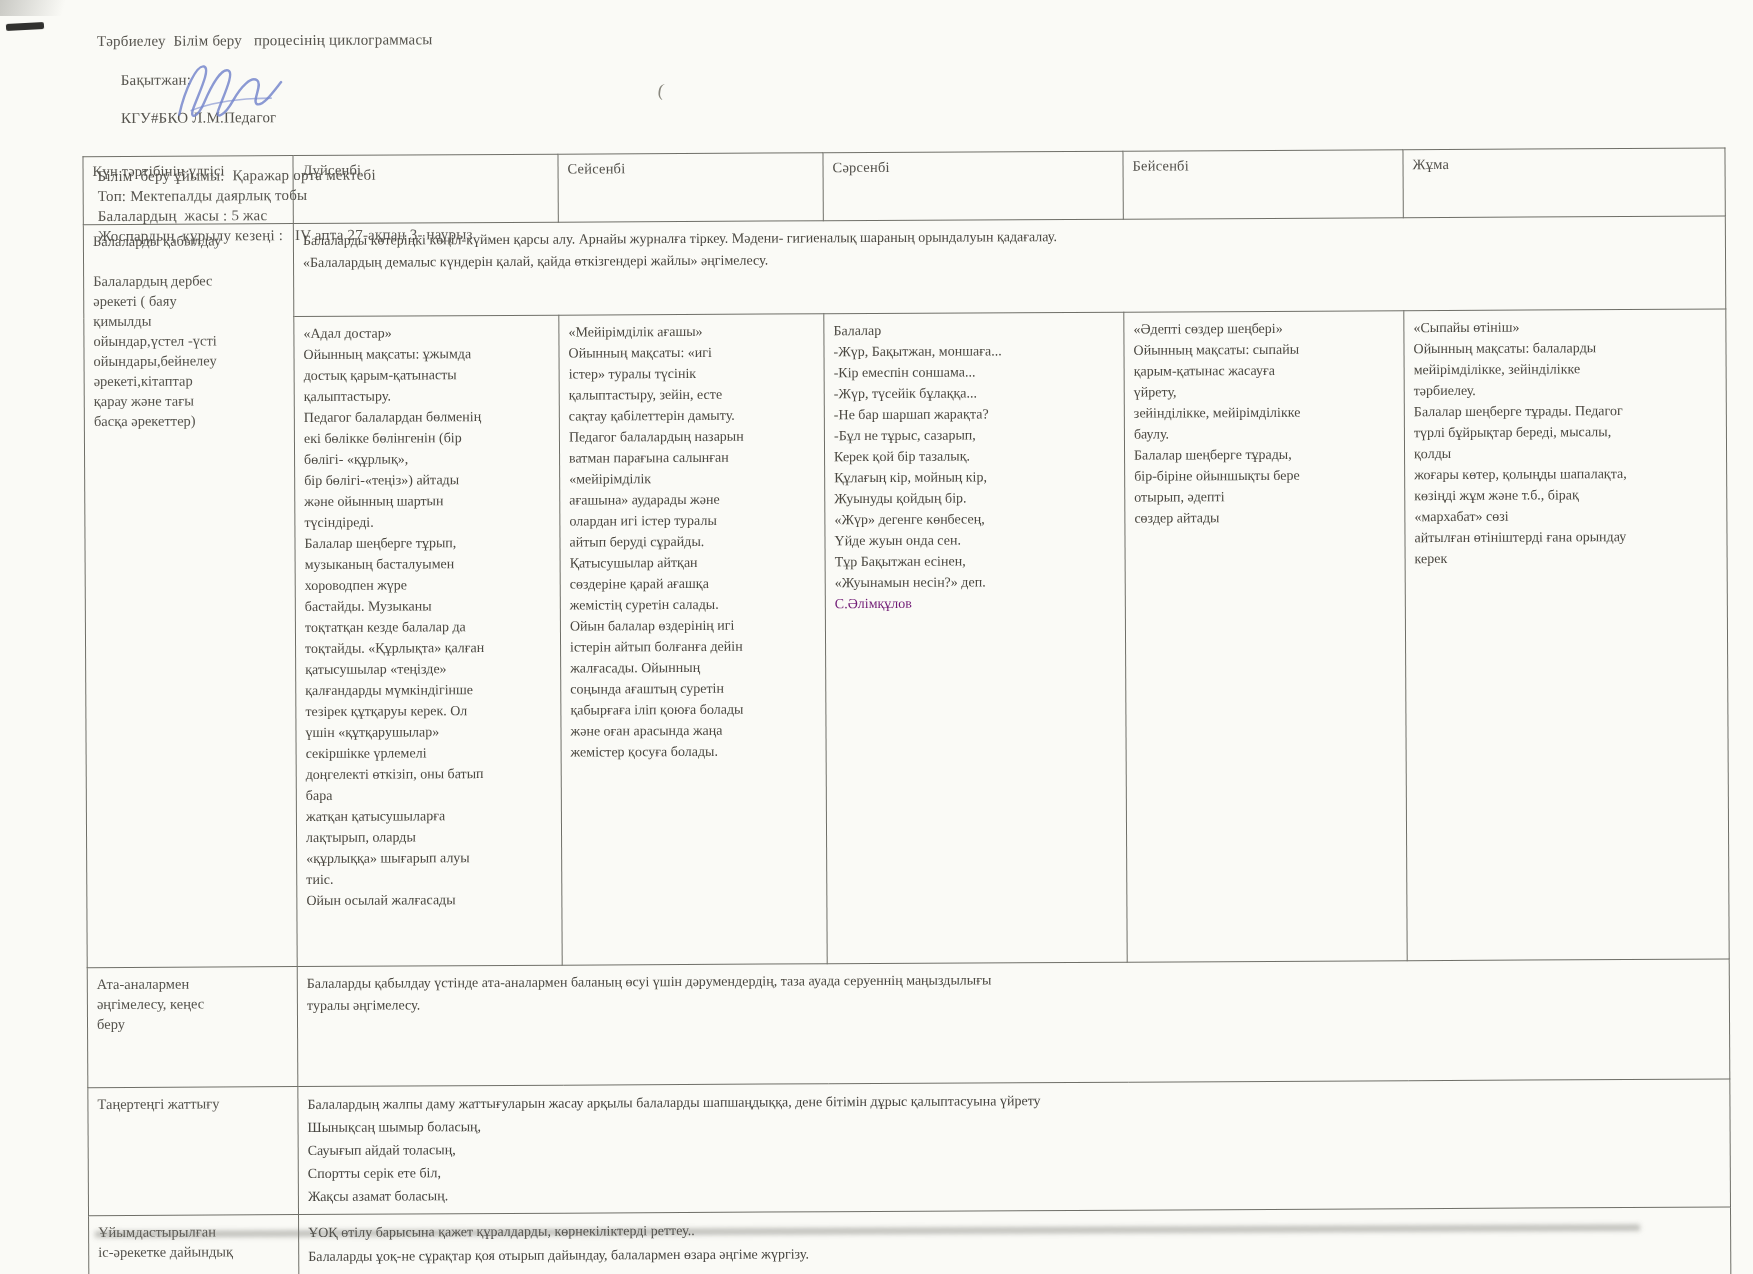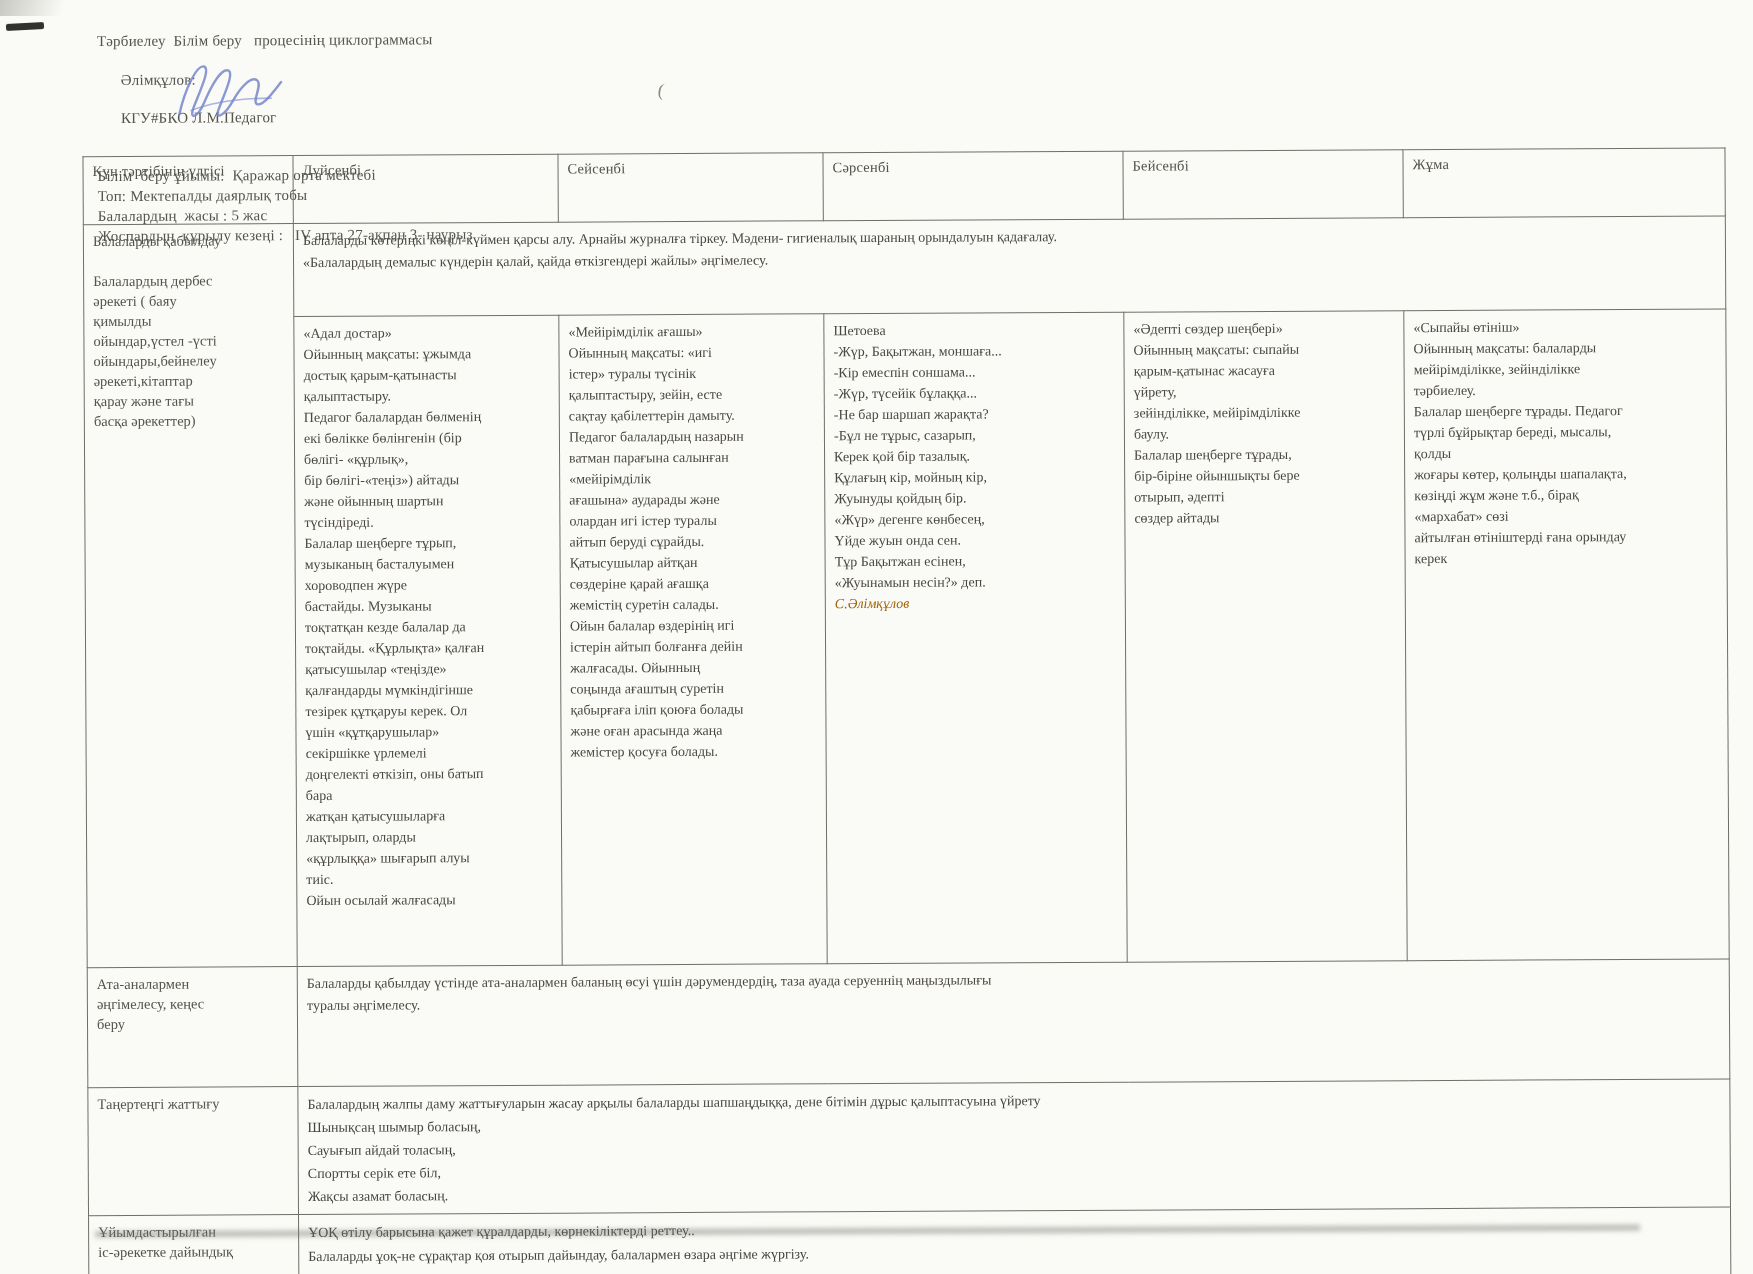--- a/index.html
+++ b/index.html
@@ -34,21 +34,21 @@
     white-space:pre-line;
     font-weight:normal;
   }
   th.col-head{font-size:14.5px;letter-spacing:.2px;color:#53514b;}
   td.row-label{font-size:14.5px;line-height:20px;color:#55534d;}
   td.day-cell{line-height:21px;}
   td.merged-strong{font-weight:600;line-height:22px;color:#4a4740;}
   td.merged-normal{line-height:22px;}
   td.morning-cell{font-weight:600;line-height:23px;color:#474540;}
   td.prep-cell{text-align:center;font-weight:600;line-height:24px;color:#474540;padding-top:8px;}
-  .poem-author{color:#a16207;font-style:italic;}
+  .poem-author{color:#701a75;}
   
   .scan-mark{
     position:absolute;left:6px;top:23px;width:38px;height:7px;
     background:#31312f;border-radius:2px;transform:rotate(-3deg);
     filter:blur(.4px);
   }
   .corner-shade{
     position:absolute;left:0;top:0;width:90px;height:16px;
     background:linear-gradient(105deg,#c9c9c4 0%,rgba(250,250,246,0) 70%);
   }
@@ -68,21 +68,21 @@
 
 <div class="corner-shade"></div>
 <div class="scan-mark"></div>
 <span class="scan-speck">(</span>
 
 <div class="scan-page">
 
   <div class="doc-header">
     <div class="hline">Тәрбиелеу  Білім беру   процесінің циклограммасы</div>
     <div class="hline" style="position:relative;">
-      <span>Әлімқұлов:</span>
+      <span>Бақытжан:</span>
       <span style="display:inline-block;width:76px;"></span>
       <span>КГУ#БКО Л.М.Педагог</span>
       <span class="sig-wrap">
         <svg width="120" height="70" viewBox="0 0 120 70">
           <path d="M8,56 C14,30 26,6 33,8 C40,10 28,34 22,50 C18,61 26,60 33,44 C40,28 50,10 57,12 C64,14 52,38 47,52 C44,61 53,58 62,42 C70,28 80,18 86,22 C92,26 80,44 86,46 C92,48 102,34 110,24" fill="none" stroke="#7787cd" stroke-width="2.4" stroke-linecap="round" opacity="0.85"></path>
           <path d="M20,52 C40,44 70,40 100,40" fill="none" stroke="#7787cd" stroke-width="1.6" stroke-linecap="round" opacity="0.6"></path>
         </svg>
       </span>
     </div>
     <div class="hline">Білім  беру ұйымы:  Қаражар орта мектебі</div>
@@ -166,21 +166,21 @@
 Қатысушылар айтқан
 сөздеріне қарай ағашқа
 жемістің суретін салады.
 Ойын балалар өздерінің игі
 істерін айтып болғанға дейін
 жалғасады. Ойынның
 соңында ағаштың суретін
 қабырғаға іліп қоюға болады
 және оған арасында жаңа
 жемістер қосуға болады.</td>
-      <td class="day-cell"><span>Шетоева</span>
+      <td class="day-cell"><span>Балалар</span>
 <span>-Жүр, Бақытжан, моншаға...
 -Кір емеспін соншама...
 -Жүр, түсейік бұлаққа...
 -Не бар шаршап жарақта?
 -Бұл не тұрыс, сазарып,
 Керек қой бір тазалық.
 Құлағың кір, мойның кір,
 Жуынуды қойдың бір.
 «Жүр» дегенге көнбесең,
 Үйде жуын онда сен.

